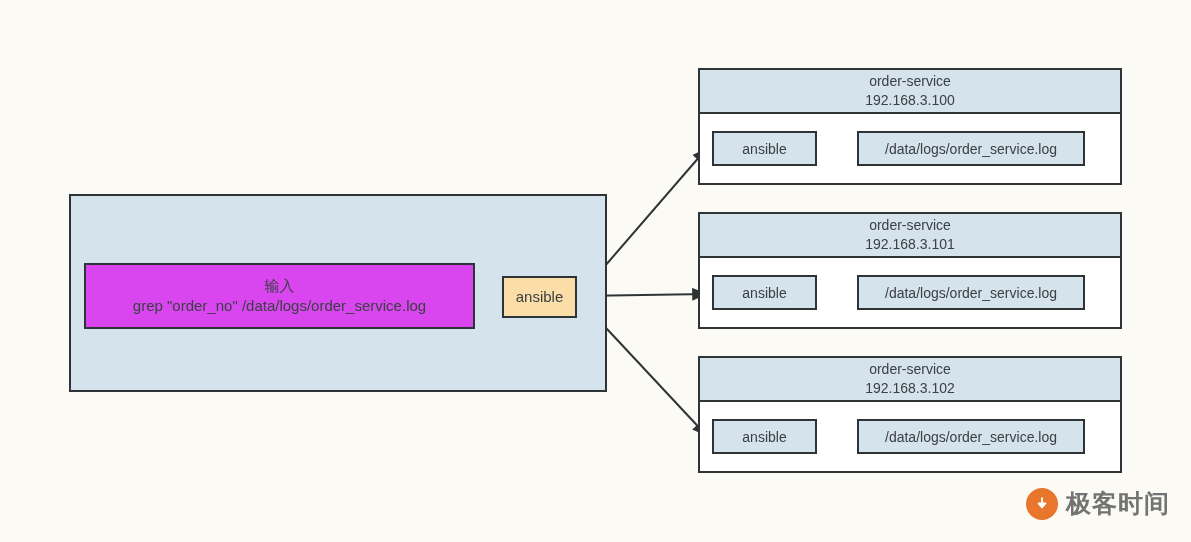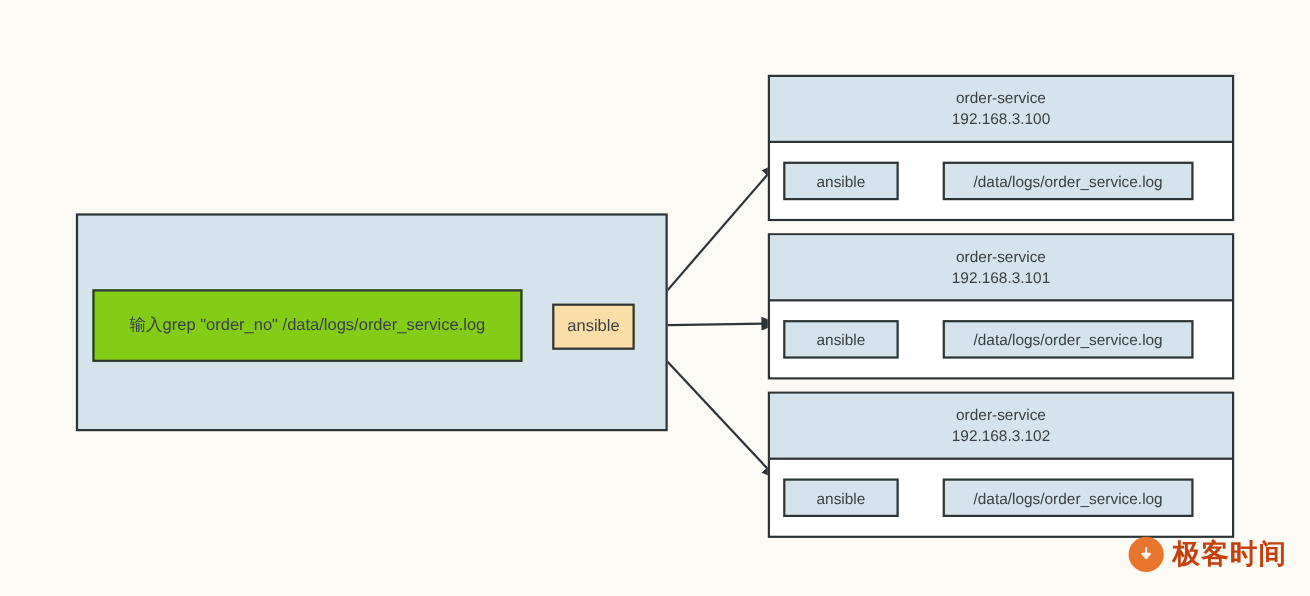--- a/index.html
+++ b/index.html
@@ -46,23 +46,23 @@
     width: 538px;
     height: 198px;
     background: #d4e3ec;
     border: 2px solid #2e3436;
   }
   .input-box {
     left: 84px;
     top: 263px;
     width: 391px;
     height: 66px;
-    background: #84cc16;
+    background: #d946ef;
     font-size: 15px;
-    flex-direction: row;
+    flex-direction: column;
   }
   .input-box .line1 { font-size: 15px; }
   .input-box .line2 { font-size: 15px; white-space: nowrap; }
 
   .hub-box {
     left: 502px;
     top: 276px;
     width: 75px;
     height: 42px;
     background: #fbdda8;
@@ -73,21 +73,21 @@
   .card {
     position: absolute;
     box-sizing: border-box;
     left: 698px;
     width: 424px;
     border: 2px solid #2e3436;
     background: #ffffff;
   }
   .card-header {
     box-sizing: border-box;
-    height: 60px;
+    height: 44px;
     background: #d4e3ec;
     border-bottom: 2px solid #2e3436;
     display: flex;
     flex-direction: column;
     align-items: center;
     justify-content: center;
     color: #3b4043;
     font-size: 14px;
     line-height: 1.35;
   }
@@ -126,21 +126,21 @@
     height: 32px;
     border-radius: 50%;
     background: #e8762c;
     display: flex;
     align-items: center;
     justify-content: center;
   }
   .wm-text {
     font-size: 25px;
     font-weight: bold;
-    color: #c2410c;
+    color: #737373;
     letter-spacing: 1px;
     font-family: "DejaVu Sans", "Liberation Sans", sans-serif;
   }
 </style>
 </head>
 <body>
 
 <div id="canvas">
 
   <svg id="wires" viewBox="0 0 1191 542" xmlns="http://www.w3.org/2000/svg">

